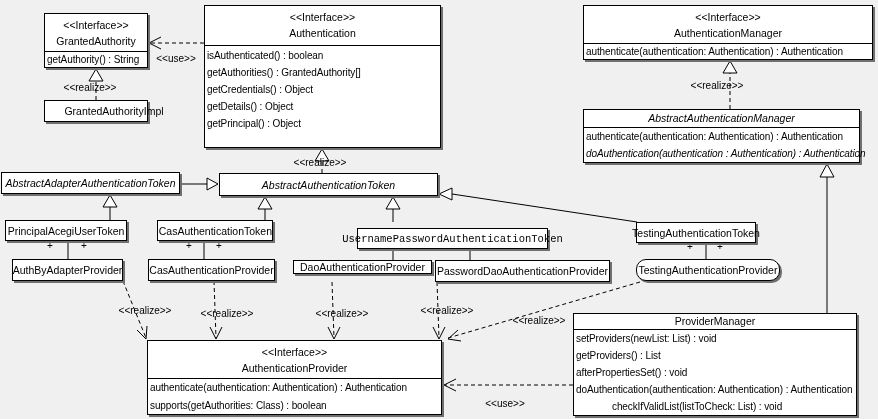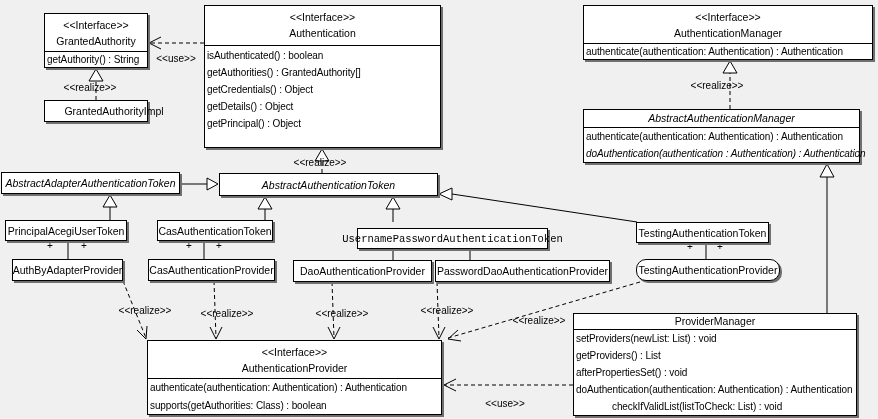--- a/index.html
+++ b/index.html
@@ -157,37 +157,37 @@
     <span class="cname it">AbstractAdapterAuthenticationToken</span>
   </div>
 
   <div class="uml-box one" style="left:219px; top:173px; width:219px; height:23px;">
     <span class="cname it">AbstractAuthenticationToken</span>
   </div>
 
   <div class="uml-box one" style="left:5px; top:220px; width:122px; height:21px;">
     <span class="cname">PrincipalAcegiUserToken</span>
   </div>
-  <div class="uml-box one" style="left:157px; top:220px; width:116px; height:21px;">
+  <div class="uml-box one" style="left:157px; top:220px; width:116px; height:21px;justify-content:flex-end;">
     <span class="cname">CasAuthenticationToken</span>
   </div>
   <div class="uml-box one" style="left:357px; top:228px; width:191px; height:21px;font-family:Liberation Mono, monospace;">
     <span class="cname">UsernamePasswordAuthenticationToken</span>
   </div>
-  <div class="uml-box one" style="left:636px; top:222px; width:133px; height:21px;">
+  <div class="uml-box one" style="left:636px; top:222px; width:120px; height:21px;">
     <span class="cname">TestingAuthenticationToken</span>
   </div>
 
   <div class="uml-box one" style="left:12px; top:259px; width:111px; height:22px;">
     <span class="cname">AuthByAdapterProvider</span>
   </div>
   <div class="uml-box one" style="left:148px; top:259px; width:127px; height:22px;">
     <span class="cname">CasAuthenticationProvider</span>
   </div>
-  <div class="uml-box one" style="left:293px; top:260px; width:139px; height:22px;">
+  <div class="uml-box one" style="left:293px; top:260px; width:139px; height:14px;">
     <span class="cname">DaoAuthenticationProvider</span>
   </div>
   <div class="uml-box one" style="left:435px; top:260px; width:175px; height:22px;">
     <span class="cname">PasswordDaoAuthenticationProvider</span>
   </div>
   <div class="uml-box one" style="left:636px; top:259px; width:144px; height:22px;border-radius:10px;">
     <span class="cname">TestingAuthenticationProvider</span>
   </div>
 
   <div class="uml-box" style="left:147px; top:340px; width:295px; height:75px;">

